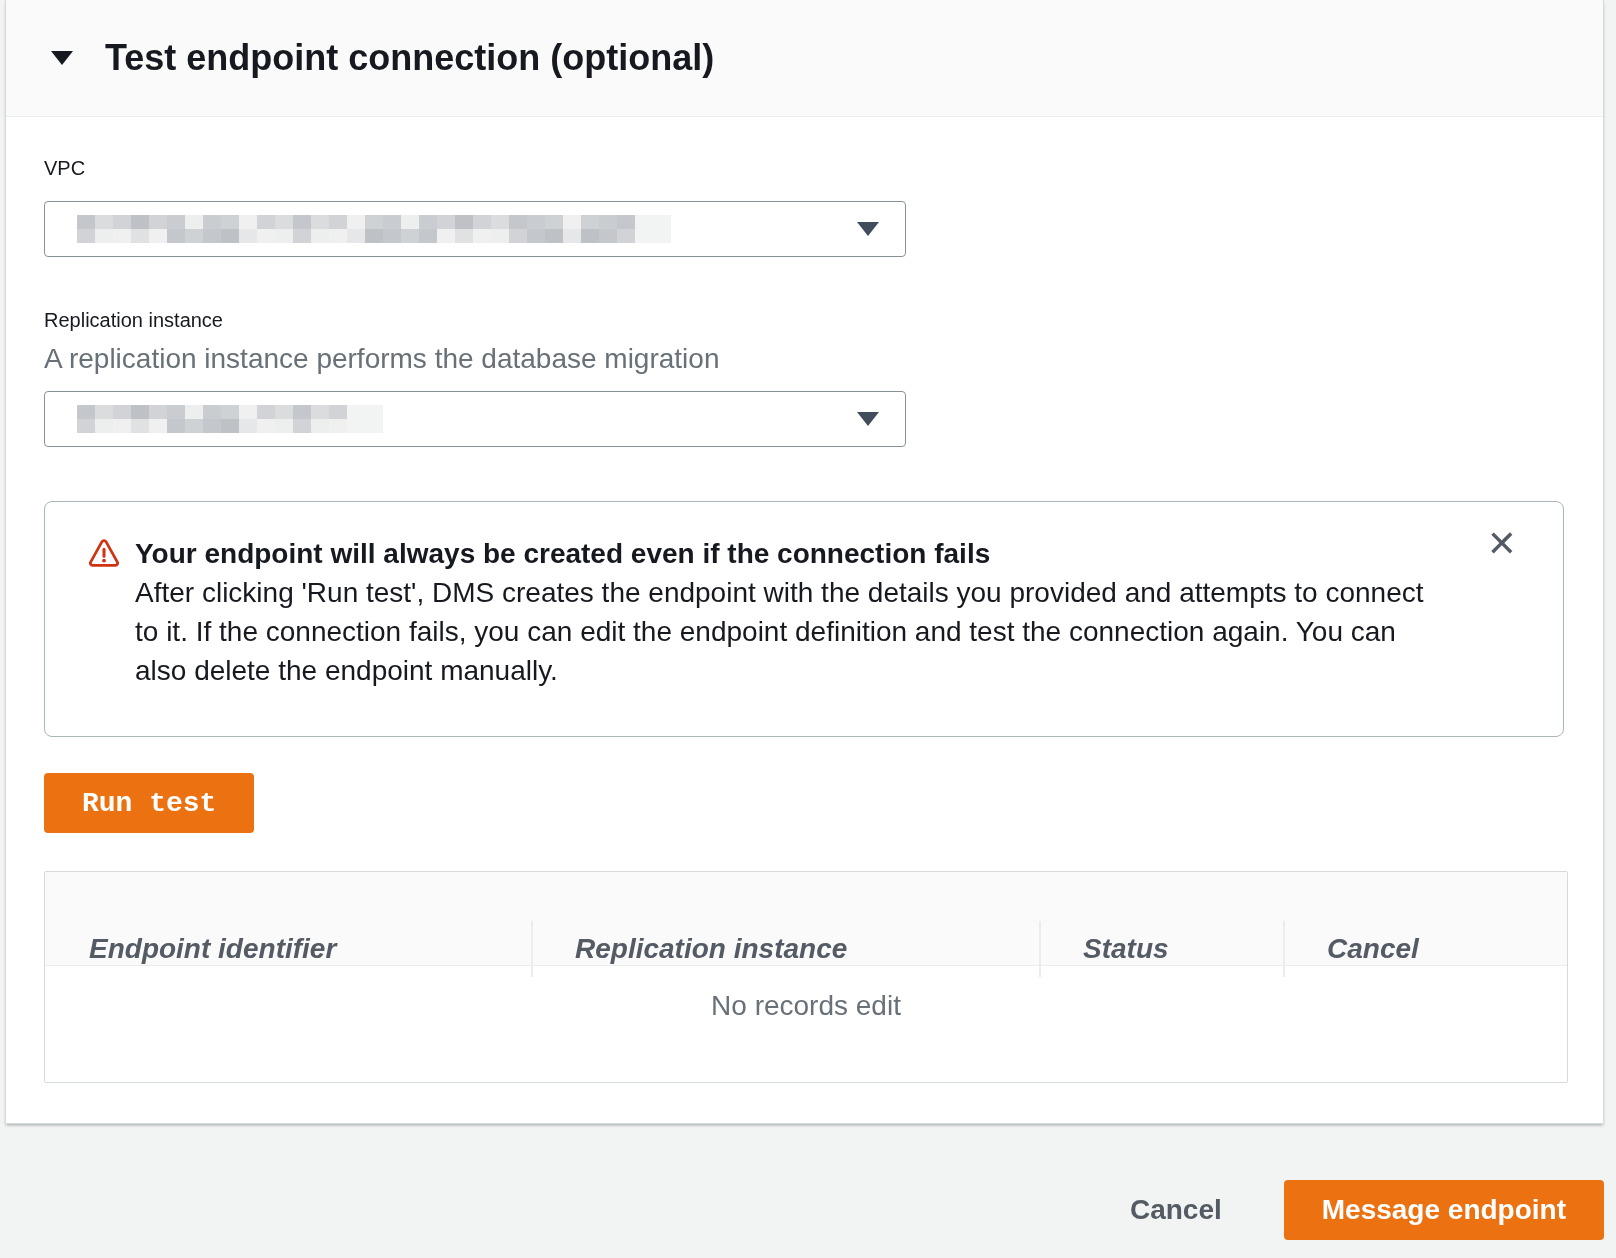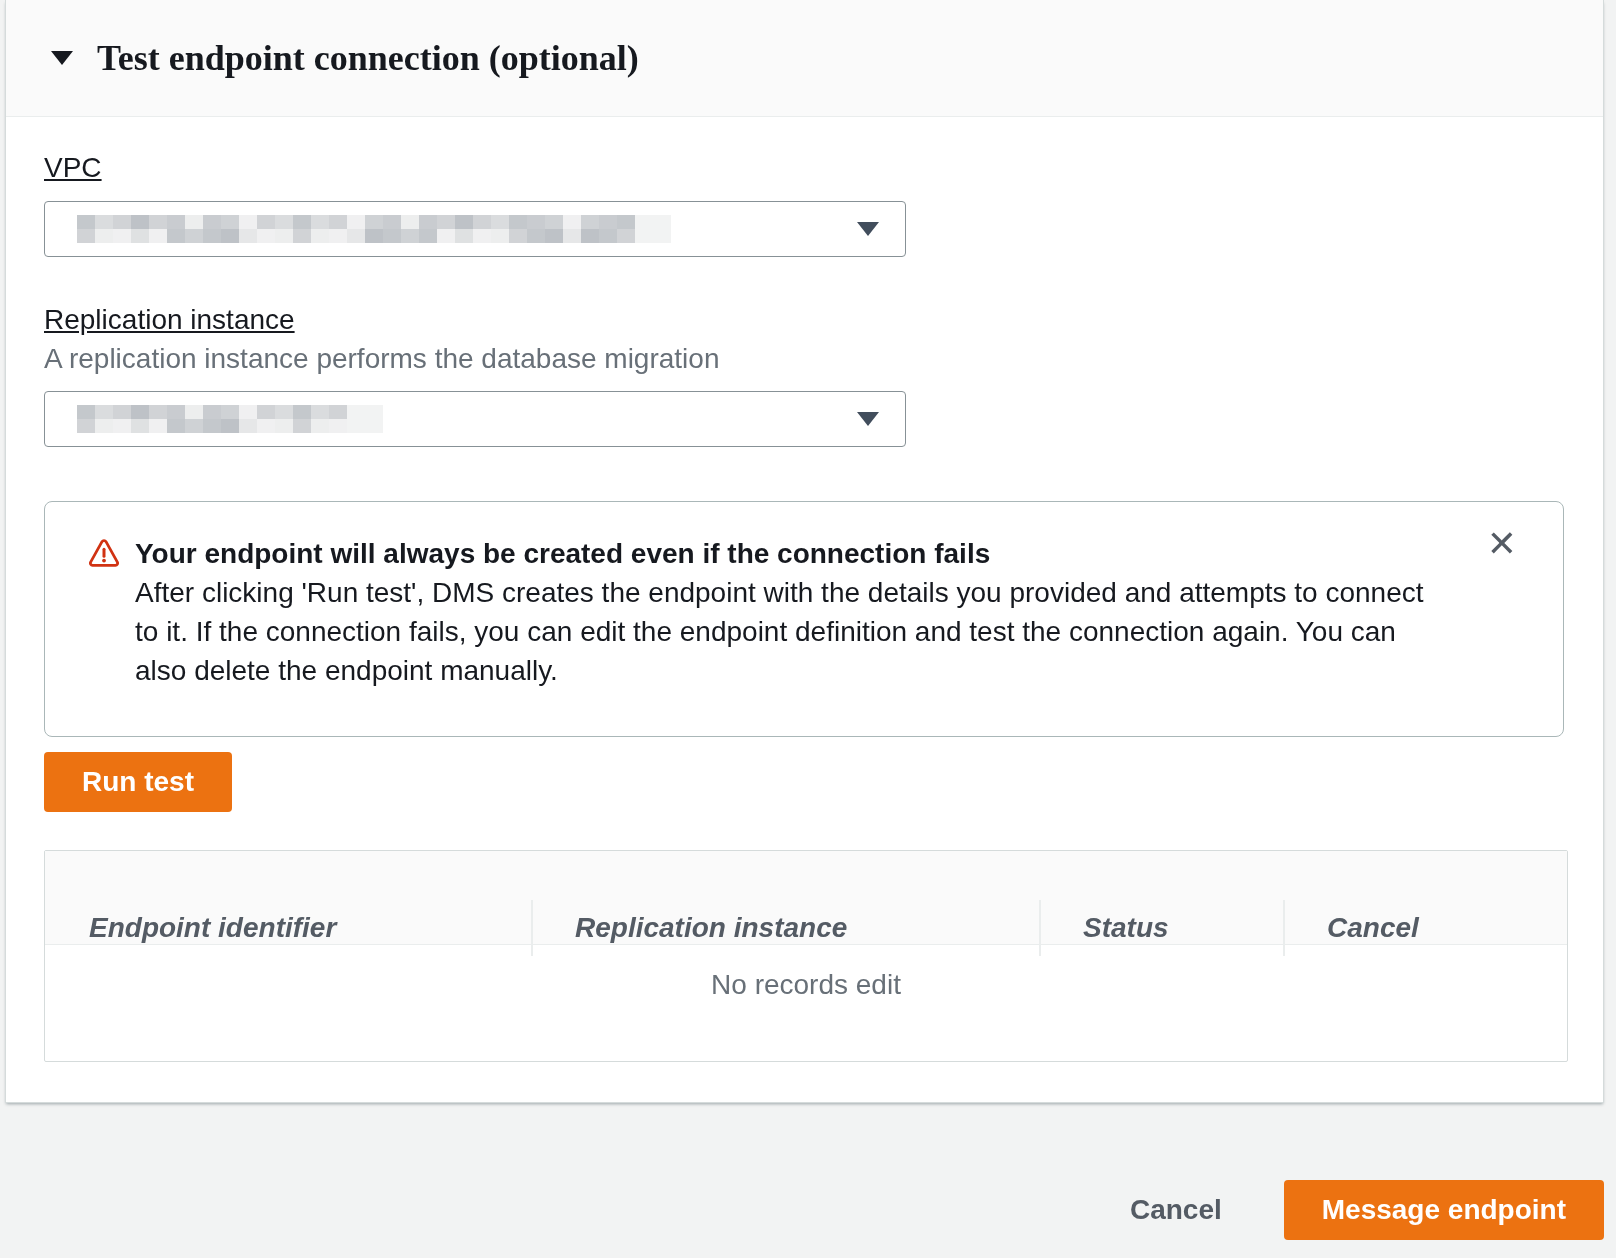--- a/index.html
+++ b/index.html
@@ -20,32 +20,32 @@
     overflow:hidden;
   }
   .card{
     position:absolute;left:5px;top:0;width:1599px;
     background:#ffffff;
     border:1px solid #d5dbdb;border-top:none;
     box-shadow:0 2px 3px -1px rgba(0,28,36,.35);
   }
   .card-header{
     height:117px;background:#fafafa;border-bottom:1px solid #eaeded;
-    display:flex;align-items:center;padding-left:45px;gap:24px;cursor:pointer;font-family:Liberation Serif, serif;
+    display:flex;align-items:center;padding-left:45px;gap:32px;cursor:pointer;
   }
   .caret-down-lg{
     width:0;height:0;
     border-left:11px solid transparent;border-right:11px solid transparent;
     border-top:14px solid var(--text-dark);
     flex:0 0 auto;
   }
   .section-title{font-size:36px;font-weight:700;color:var(--text-dark);}
   .card-body{padding:34px 40px 40px 38px;}
 
-  .field-label{font-size:28px;line-height:34px;color:var(--text-dark);text-decoration:underline;}
+  .field-label{font-size:20px;line-height:34px;color:var(--text-dark);}
   .field-desc{font-size:28px;line-height:32px;color:var(--text-gray);margin-top:6px;}
 
   .select{
     position:relative;width:862px;height:56px;margin-top:16px;
     background:#fff;border:1px solid #879196;border-radius:4px;cursor:pointer;
   }
   .select .caret{
     position:absolute;right:26px;top:50%;margin-top:-7px;
     width:0;height:0;
     border-left:11px solid transparent;border-right:11px solid transparent;
@@ -75,21 +75,21 @@
     font-family:inherit;
   }
 
   .btn-orange{
     display:inline-flex;align-items:center;justify-content:center;
     height:60px;padding:0 38px;
     background:var(--accent-orange);color:#ffffff;
     font-size:28px;font-weight:700;font-family:inherit;
     border:none;border-radius:4px;cursor:pointer;
   }
-  .run-test{margin-top:15px;}
+  .run-test{margin-top:36px;font-family:Liberation Mono, monospace;}
 
   .table{
     margin-top:38px;width:1524px;
     border:1px solid #d5dbdb;border-radius:2px;background:#fff;
   }
   .thead{
     display:flex;height:94px;align-items:flex-end;
     background:#fafafa;border-bottom:1px solid #eaeded;font-style:italic;
   }
   .th{

